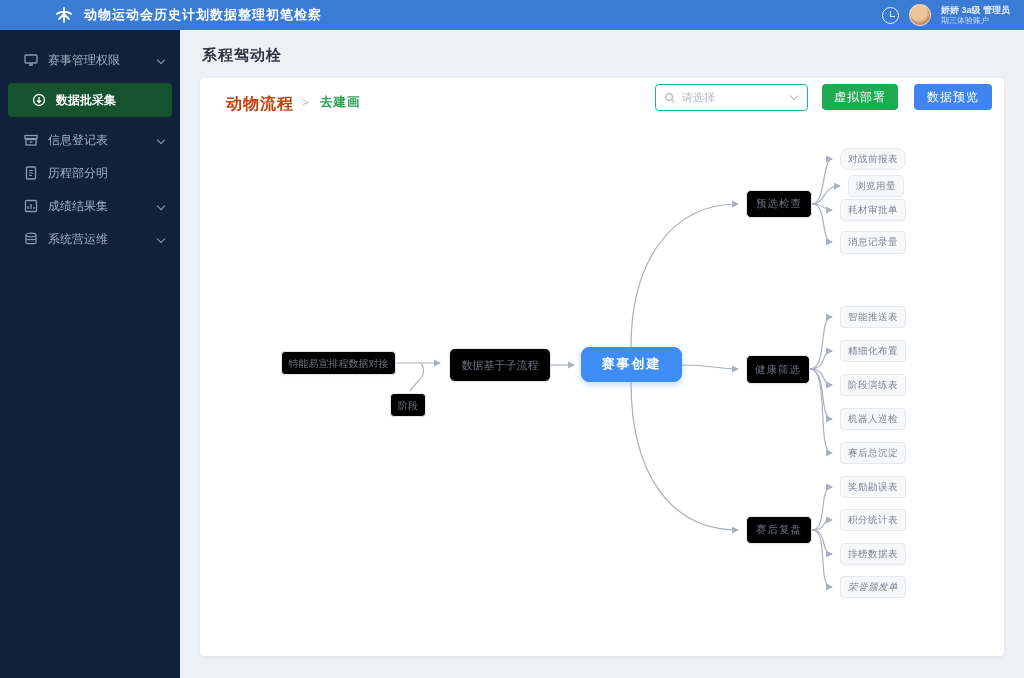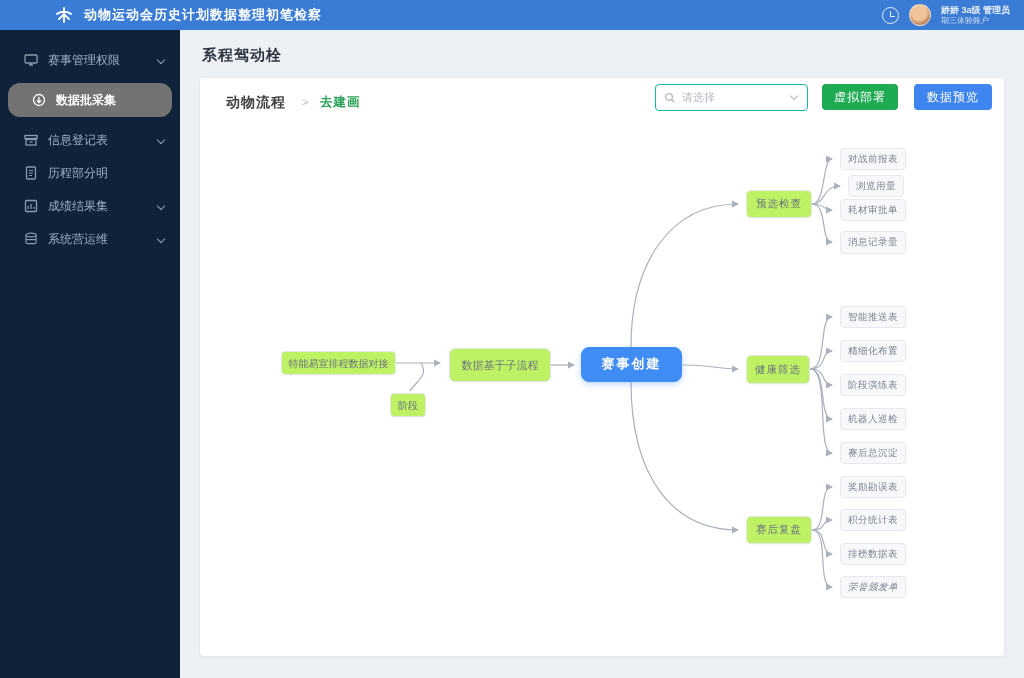--- a/index.html
+++ b/index.html
@@ -23,44 +23,44 @@
   .user-sub { font-size:8px; color:#c9dbf4; }
 
   
   .sidebar { position:absolute; top:30px; left:0; width:180px; bottom:0; background:#0f2239; z-index:20; padding-top:10px; }
   .side-item { position:relative; height:26px; margin:7px 0; display:flex; align-items:center;
                padding:0 14px 0 24px; color:#9fb0c2; font-size:12px; cursor:pointer; }
   .side-item .ico { width:14px; height:14px; margin-right:10px; flex:0 0 auto; opacity:.85; }
   .side-item .lbl { flex:1; white-space:nowrap; }
   .chev { width:6px; height:6px; border-right:1.4px solid #8ea0b4; border-bottom:1.4px solid #8ea0b4;
           transform:rotate(45deg); margin-right:2px; }
-  .side-item.active { background:#737373; color:#fff; border-radius:12px; margin:10px 8px; height:34px; font-weight:bold; }
+  .side-item.active { background:#14532d; color:#fff; border-radius:4px; margin:10px 8px; height:34px; font-weight:bold; }
   .side-item.active .ico { opacity:1; }
 
   
   .content { position:absolute; left:180px; top:30px; right:0; bottom:0; background:#edf0f4; }
   .page-title { position:absolute; left:22px; top:16px; font-size:15px; font-weight:bold; color:#2b3440; letter-spacing:1px; }
   .panel { position:absolute; left:20px; right:20px; top:48px; height:578px; background:#fff;
            border-radius:4px; box-shadow:0 1px 4px rgba(20,40,70,.07); }
 
   
-  .flow-title { position:absolute; left:26px; top:16px; font-size:14px; font-weight:bold; color:#404040; letter-spacing:1px; }
+  .flow-title { position:absolute; left:26px; top:16px; font-size:16px; font-weight:bold; color:#c2410c; letter-spacing:1px; }
   .crumb-sep { position:absolute; left:102px; top:18px; font-size:11px; color:#b6bcc6; }
   .flow-link { position:absolute; left:120px; top:16px; font-size:12.5px; color:#2aa157; font-weight:bold; letter-spacing:1px; cursor:pointer; }
   .select-box { position:absolute; left:455px; top:6px; width:153px; height:27px; background:#fff;
                 border:1px solid #14b8a6; border-radius:4px; display:flex; align-items:center; padding:0 8px; cursor:pointer; }
   .select-box .ph { font-size:11px; color:#b3b9c2; margin-left:6px; flex:1; }
   .select-box .chev { border-color:#b3b9c2; margin-top:-3px; }
   .btn { position:absolute; top:6px; height:26px; border:none; border-radius:4px; color:#fff;
          font-size:12px; letter-spacing:1px; cursor:pointer; font-family:inherit; }
   .btn-green { left:622px; width:76px; background:#1fab52; }
   .btn-blue  { left:714px; width:78px; background:#3e85f0; }
 
   
-  .node { position:absolute; background:#bef264; border:1px solid #e3e6eb; border-radius:4px;
+  .node { position:absolute; background:#000000; border:1px solid #e3e6eb; border-radius:4px;
           color:#6b7280; display:flex; align-items:center; justify-content:center; text-align:center;
           font-size:10px; line-height:1.1; padding:2px 4px; box-shadow:0 1px 2px rgba(30,40,60,.04); }
   .node.mid { font-size:11px; border-radius:6px; }
   .node.main { background:#3f8cf5; border-color:#3f8cf5; color:#fff; font-size:13px; font-weight:bold;
                letter-spacing:2px; border-radius:8px; box-shadow:0 2px 6px rgba(63,140,245,.35); }
   .node.branch { font-size:10.5px; letter-spacing:1px; border-radius:5px; }
   .leaf { position:absolute; background:#f7f8fa; border:1px solid #e5e8ed; border-radius:4px;
           color:#7a8290; font-size:9.5px; display:flex; align-items:center; justify-content:center;
           white-space:nowrap; letter-spacing:.5px; }
   svg.edges { position:absolute; left:0; top:0; width:804px; height:578px; pointer-events:none; }
@@ -211,21 +211,21 @@
 
       <div class="node" style="left:81px;  top:273px; width:115px; height:24px;">特能易宣排程数据对接</div>
       <div class="node" style="left:190px; top:315px; width:36px;  height:24px;">阶段</div>
       <div class="node mid" style="left:249px; top:270px; width:102px; height:34px;">数据基于子流程</div>
       <div class="node main" style="left:381px; top:269px; width:101px; height:35px;">赛事创建</div>
 
       <div class="node branch" style="left:546px; top:112px; width:66px; height:28px;">预选检查</div>
       <div class="node branch" style="left:546px; top:277px; width:64px; height:29px;">健康筛选</div>
       <div class="node branch" style="left:546px; top:438px; width:66px; height:28px;">赛后复盘</div>
 
-      <div class="leaf" style="left:640px; top:70px;  width:66px; height:22px;">对战前报表</div>
+      <div class="leaf" style="left:640px; top:70px;  width:66px; height:22px;border-radius:9px;">对战前报表</div>
       <div class="leaf" style="left:648px; top:97px;  width:56px; height:22px;">浏览用量</div>
       <div class="leaf" style="left:640px; top:121px; width:66px; height:22px;">耗材审批单</div>
       <div class="leaf" style="left:640px; top:153px; width:66px; height:23px;">消息记录量</div>
 
       <div class="leaf" style="left:640px; top:228px; width:66px; height:22px;">智能推送表</div>
       <div class="leaf" style="left:640px; top:262px; width:66px; height:22px;">精细化布置</div>
       <div class="leaf" style="left:640px; top:296px; width:66px; height:22px;">阶段演练表</div>
       <div class="leaf" style="left:640px; top:330px; width:66px; height:22px;">机器人巡检</div>
       <div class="leaf" style="left:640px; top:364px; width:66px; height:22px;">赛后总沉淀</div>
 

